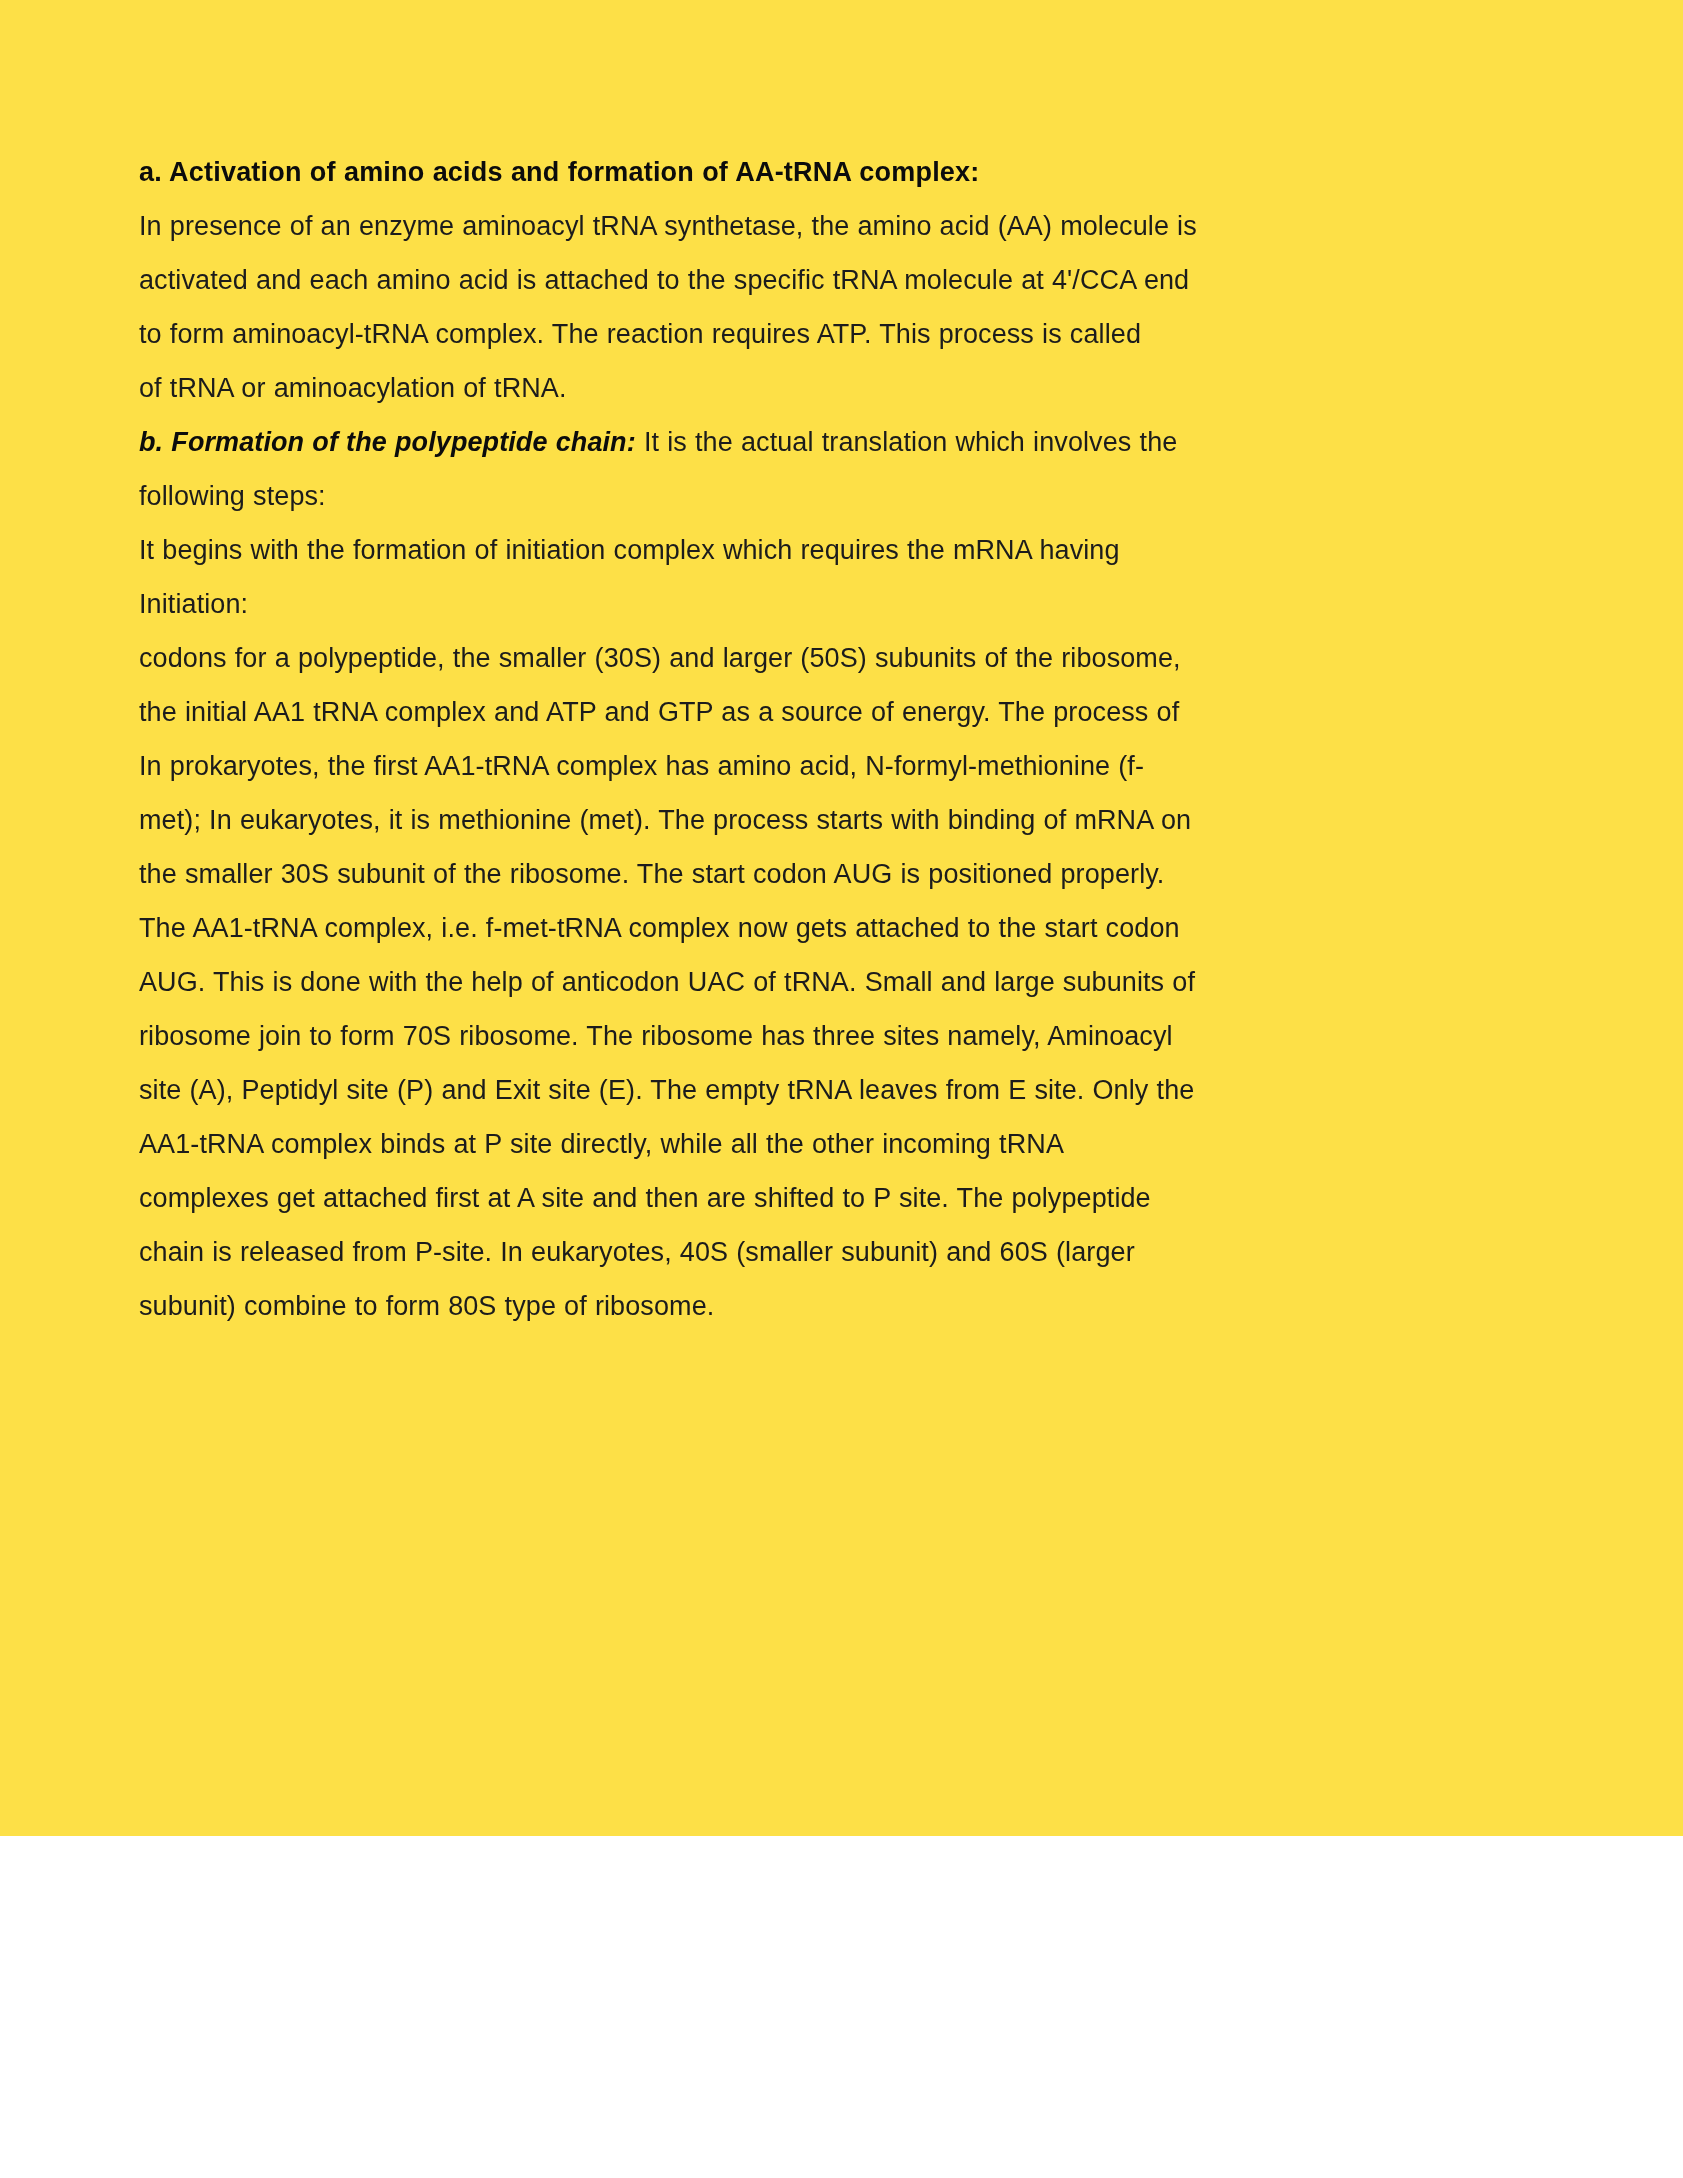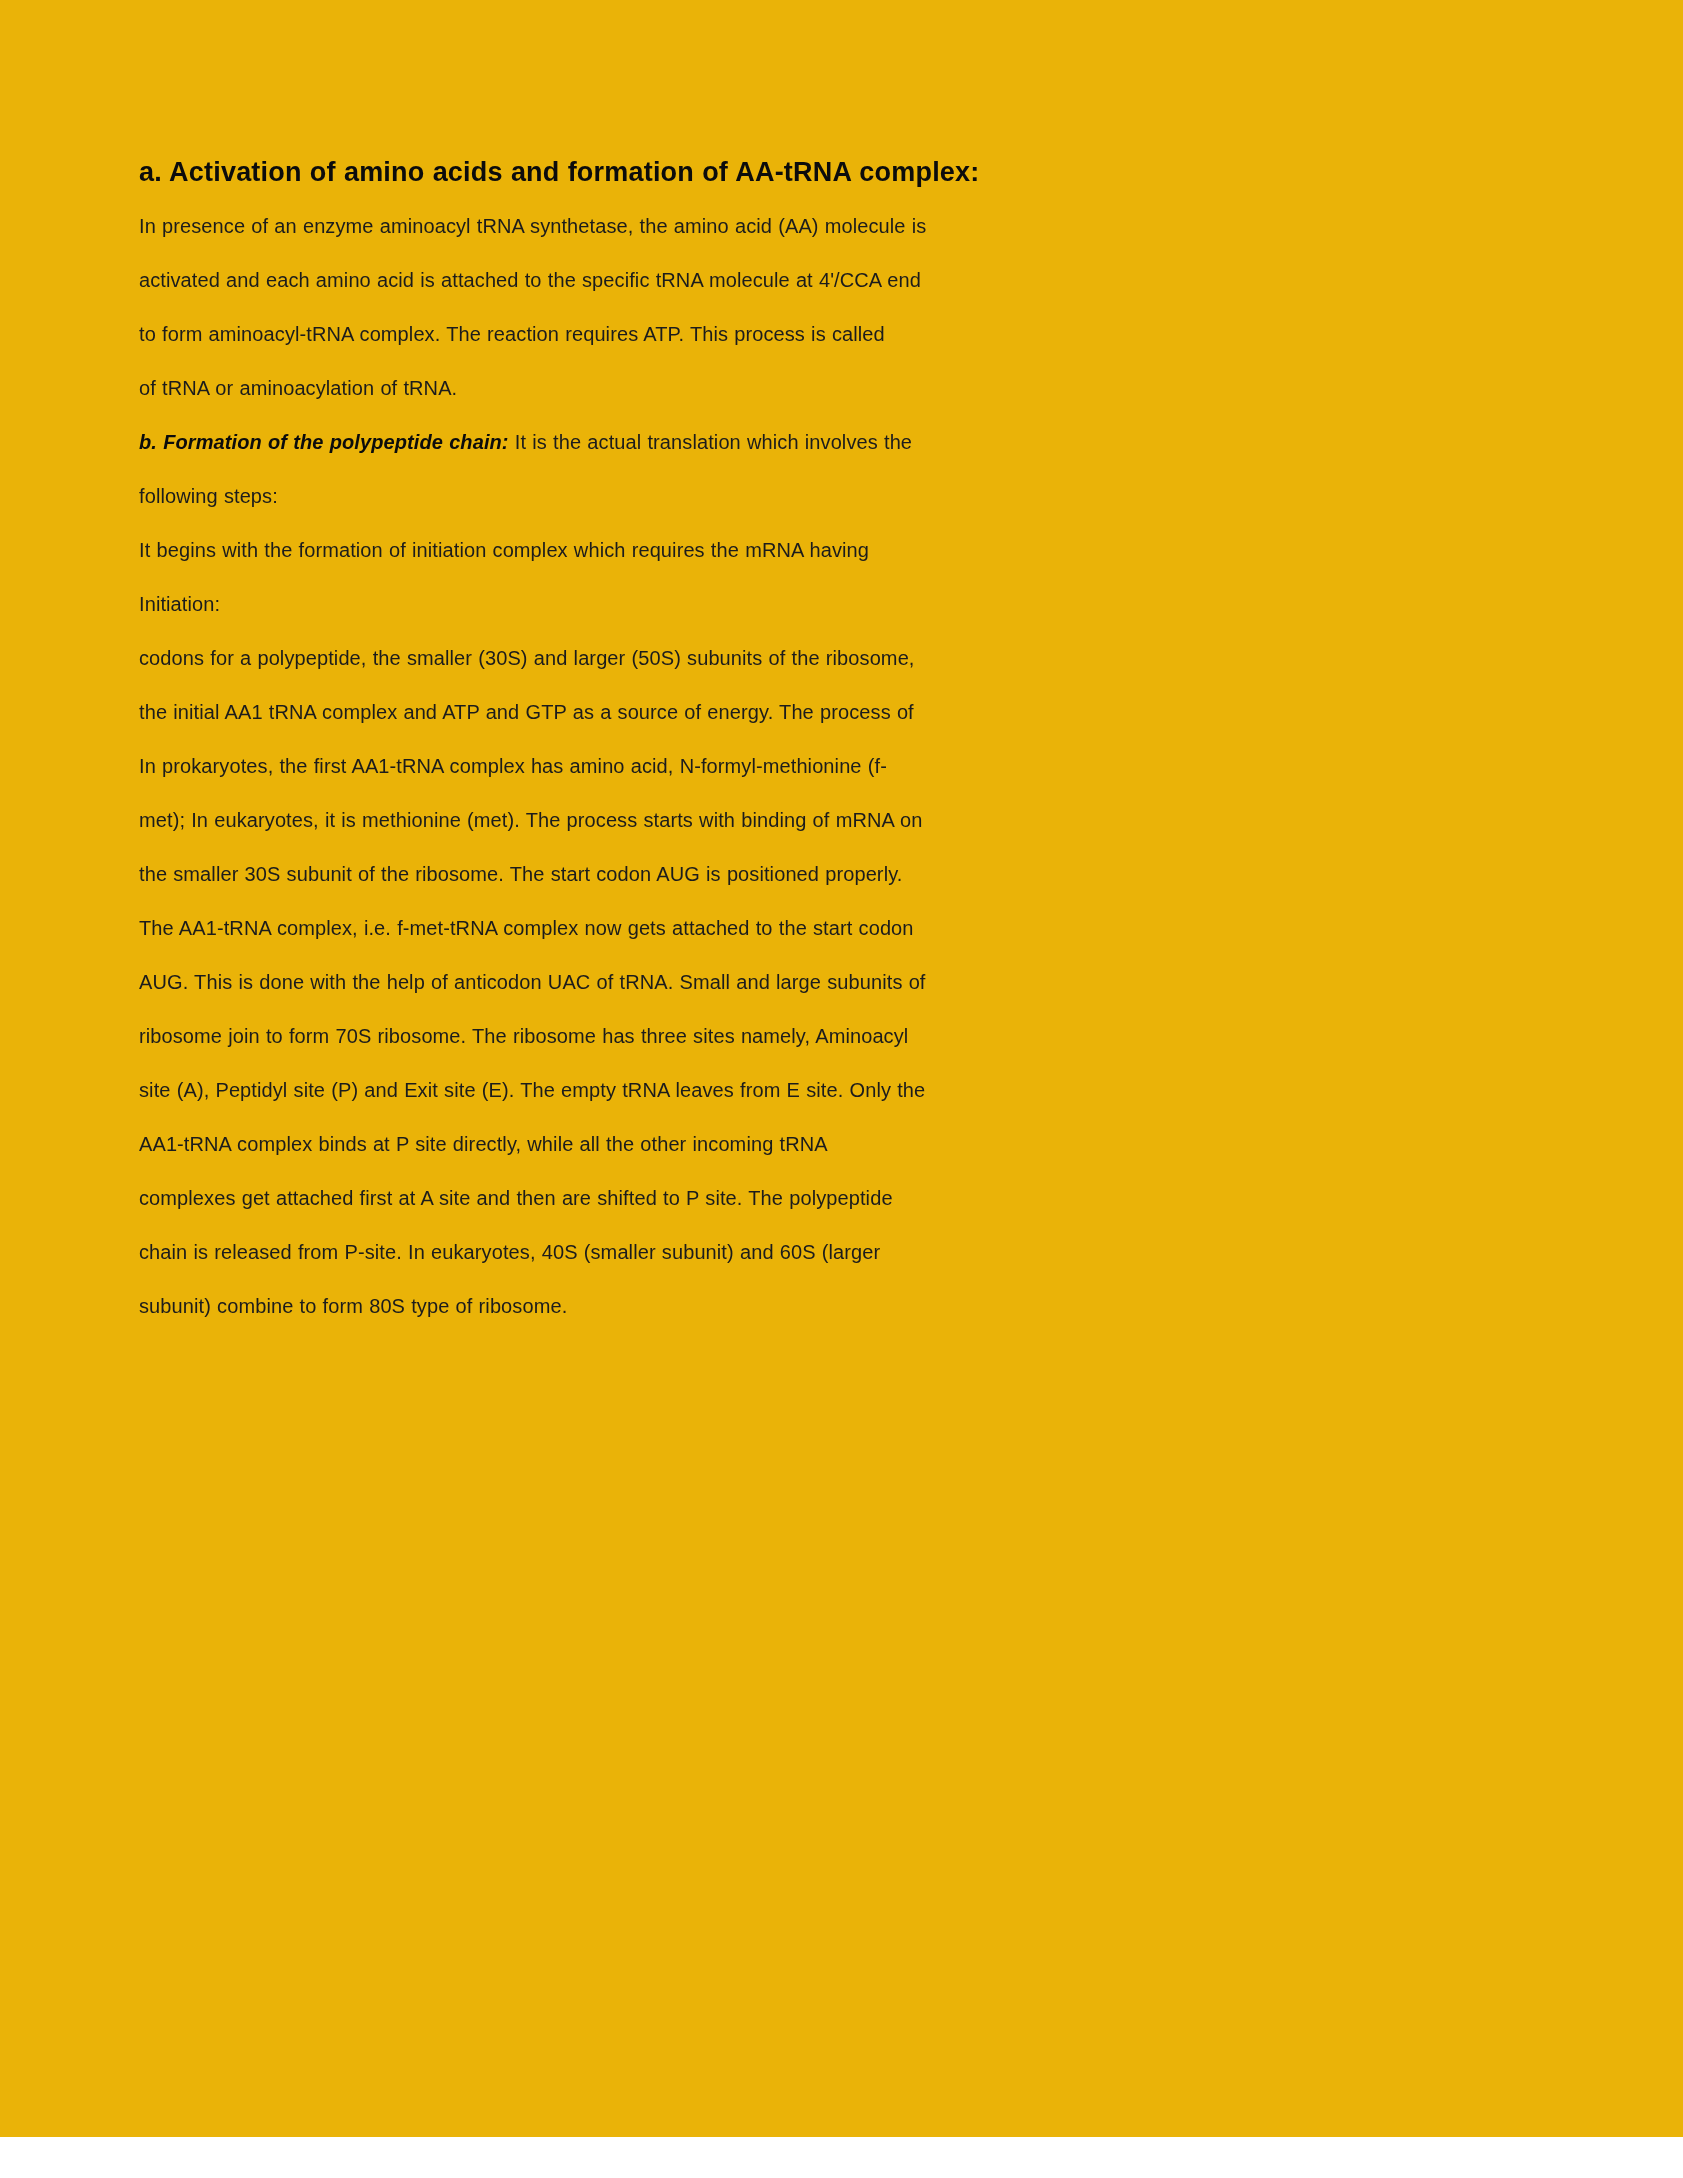--- a/index.html
+++ b/index.html
@@ -11,32 +11,32 @@
   body {
     width: 1683px;
     height: 2178px;
     font-family: "Liberation Sans", sans-serif;
     color: #1a1a1a;
     -webkit-font-smoothing: antialiased;
   }
   .page {
     position: relative;
     width: 1683px;
-    height: 2137px;
-    background: #eab308;
+    height: 1836px;
+    background: #fde047;
     box-sizing: border-box;
   }
   .doc-body {
     position: absolute;
     left: 139px;
     top: 145px;
     width: 1124px;
   }
   .line {
-    font-size: 20px;
+    font-size: 27px;
     line-height: 54px;
     letter-spacing: 0.1px;
     color: #1c1c1c;
     white-space: pre-wrap;
     word-spacing: 0.5px;
   }
   .line.heading {
     font-weight: bold;
     font-size: 27px;
     color: #0c0c0c;

